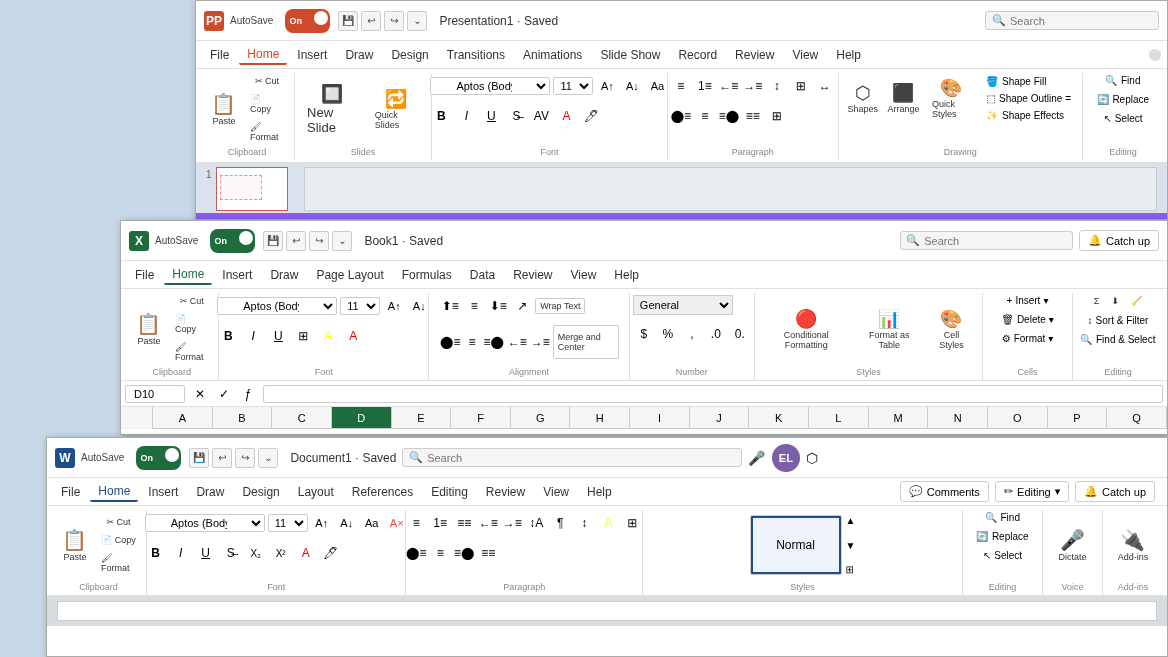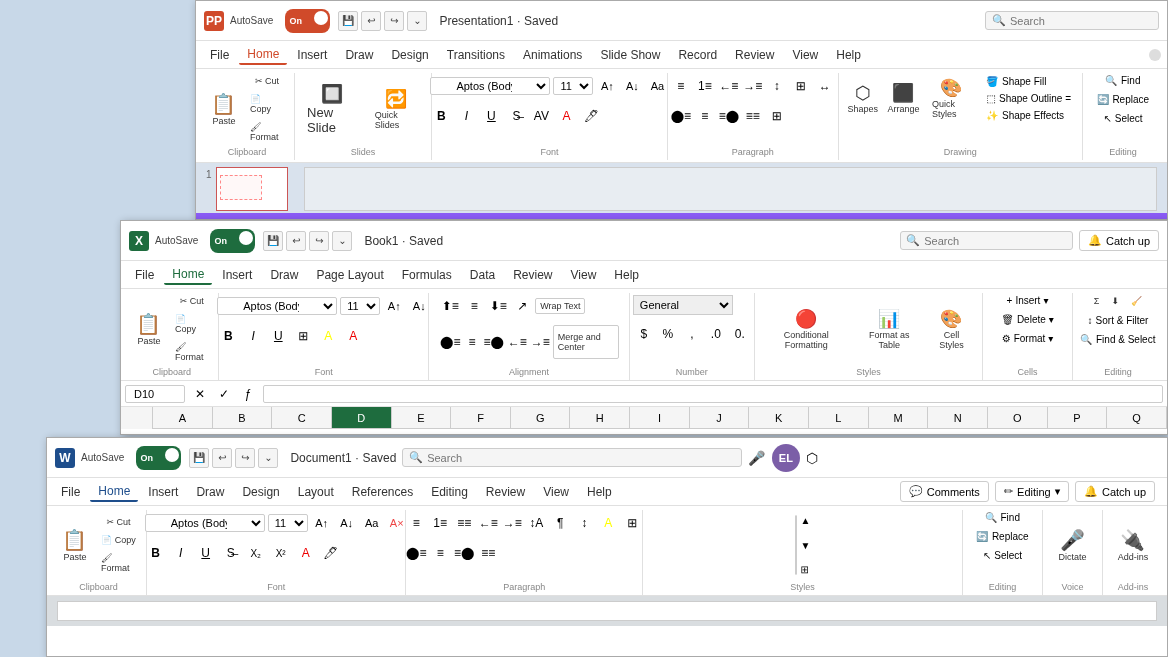--- a/index.html
+++ b/index.html
@@ -954,20 +954,23 @@
           <div class="fmt-btn">≡⬤</div>
           <div class="fmt-btn">≡≡</div>
         </div>
       </div>
       <div class="ribbon-group-label">Paragraph</div>
     </div>
 
     <div class="ribbon-group" style="min-width:320px;">
       <div class="ribbon-group-content">
         <div class="styles-box">
+          <div class="style-item active">
+            <span>Normal</span>
+          </div>
         </div>
         <div style="display:flex; flex-direction:column; height:60px; justify-content:space-between;">
           <div style="font-size:10px; cursor:pointer;">▲</div>
           <div style="font-size:10px; cursor:pointer;">▼</div>
           <div style="font-size:10px; cursor:pointer;">⊞</div>
         </div>
       </div>
       <div class="ribbon-group-label">Styles</div>
     </div>
 

